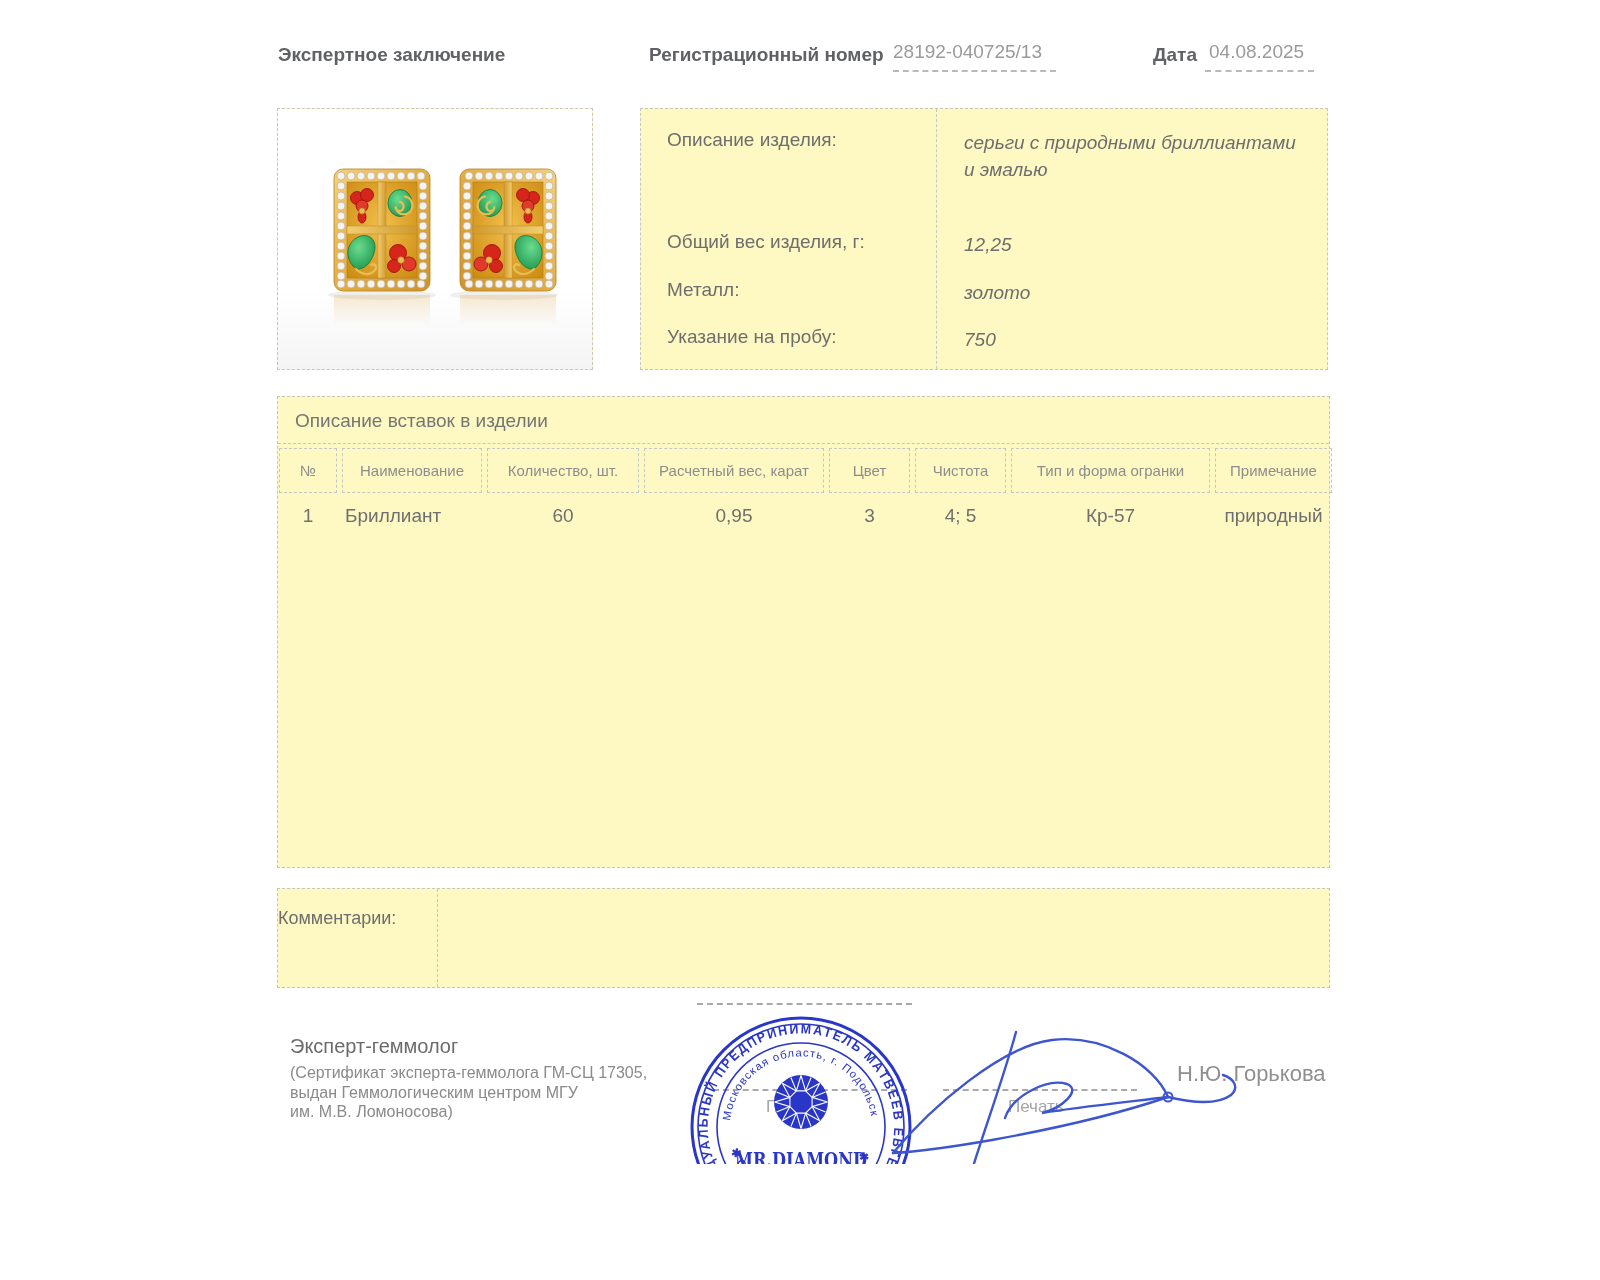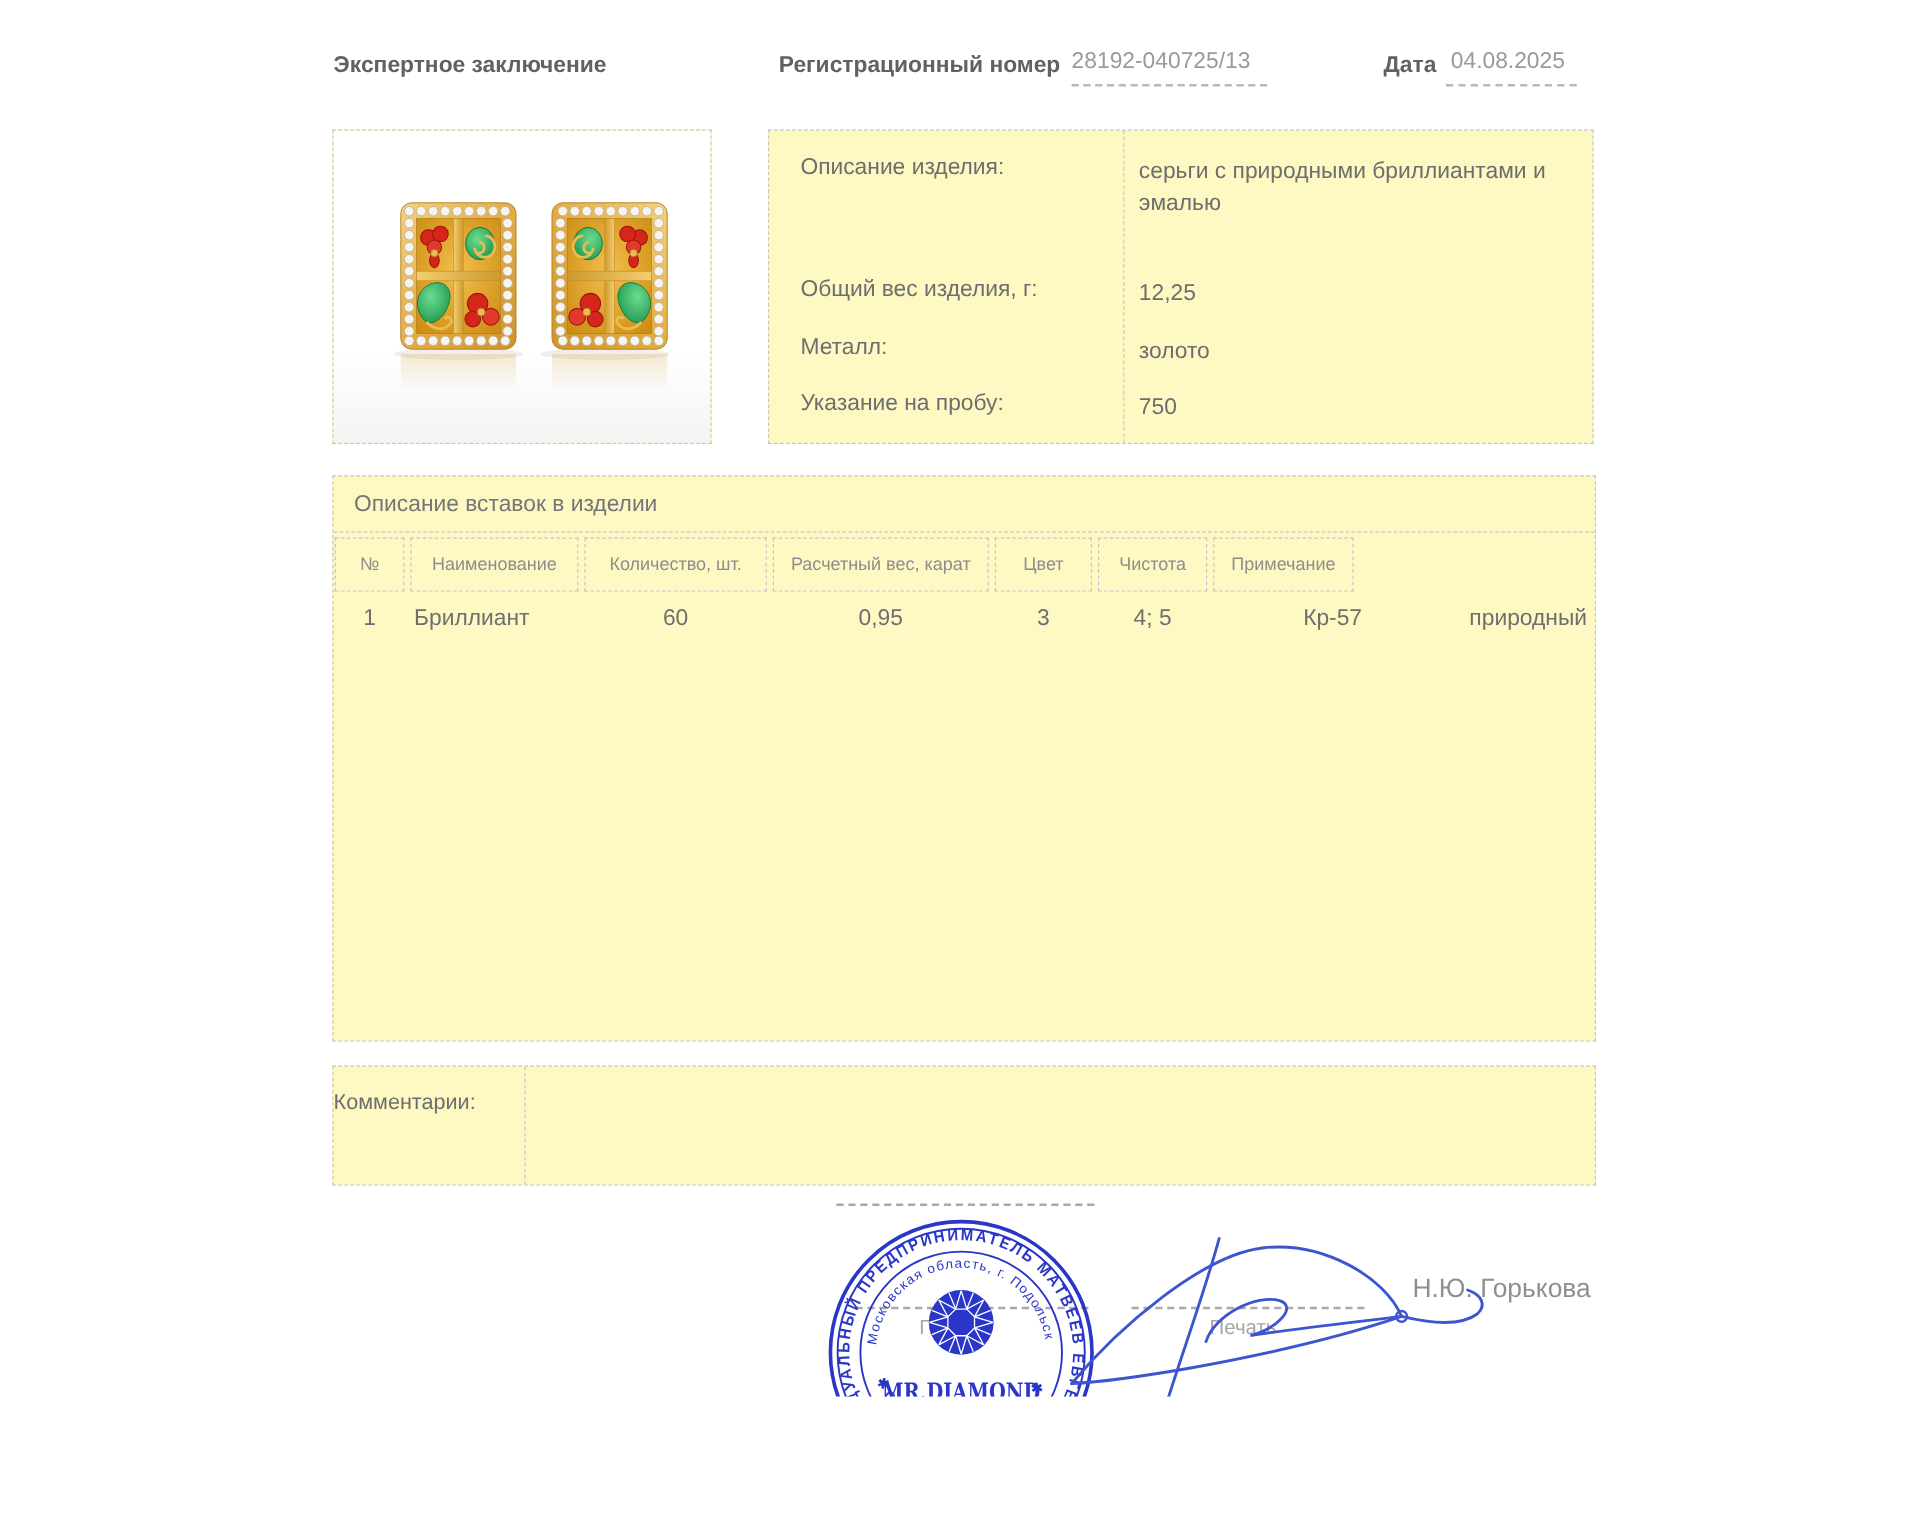--- a/index.html
+++ b/index.html
@@ -19,21 +19,21 @@
 
   
   .photo-box { left:277px; top:108px; width:316px; height:262px; }
   .photo-box svg { display:block; }
 
   
   .info-box { left:640px; top:108px; width:688px; height:262px; }
   .info-divider { position:absolute; left:295px; top:0; bottom:0; border-left:1px dashed #c6c6c6; }
   .info-row { position:absolute; left:0; width:100%; }
   .info-label { position:absolute; left:26px; top:0; font-size:19px; color:#6e6e6e; }
-  .info-value { position:absolute; left:308px; top:0; width:340px; font-size:19px; color:#6e6e6e; line-height:27px; }
+  .info-value { position:absolute; left:323px; top:0; width:340px; font-size:19px; color:#6e6e6e; line-height:27px;font-style:italic; }
 
   
   .inserts-box { left:277px; top:396px; width:1053px; height:472px; }
   .inserts-title { position:absolute; left:17px; top:13px; font-size:19px; color:#767676; }
   .inserts-divider { position:absolute; left:0; right:0; top:46px; border-top:1px dashed #c6c6c6; }
   .thead { position:absolute; left:1px; top:51px; display:flex; gap:5px; }
   .th { border:1px dashed #c6c6c6; height:45px; display:flex; align-items:center; justify-content:center; font-size:15px; color:#8d8d8d; }
   .trow { position:absolute; left:1px; top:108px; display:flex; gap:5px; }
   .td { font-size:19px; color:#6f6f6f; display:flex; align-items:center; justify-content:center; }
   .td.left { justify-content:flex-start; padding-left:3px; }
@@ -204,39 +204,46 @@
   <div class="abs dbox inserts-box">
     <div class="inserts-title">Описание вставок в изделии</div>
     <div class="inserts-divider"></div>
     <div class="thead">
       <div class="th c0">№</div>
       <div class="th c1">Наименование</div>
       <div class="th c2">Количество, шт.</div>
       <div class="th c3">Расчетный вес, карат</div>
       <div class="th c4">Цвет</div>
       <div class="th c5">Чистота</div>
+      <div class="th c6">Тип и форма огранки</div>
       <div class="th c7">Примечание</div>
     </div>
     <div class="trow">
       <div class="td c0">1</div>
       <div class="td c1 left">Бриллиант</div>
       <div class="td c2">60</div>
       <div class="td c3">0,95</div>
       <div class="td c4">3</div>
       <div class="td c5">4; 5</div>
       <div class="td c6">Кр-57</div>
       <div class="td c7">природный</div>
     </div>
   </div>
 
   <div class="abs dbox comments-box">
     <div class="comments-divider"></div>
     <div class="comments-label">Комментарии:</div>
   </div>
 
+  <div class="abs expert-block">
+    <div class="expert-title">Эксперт-геммолог</div>
+    <div class="expert-cert">(Сертификат эксперта-геммолога ГМ-СЦ 17305,</div>
+    <div class="expert-cert">выдан Геммологическим центром МГУ</div>
+    <div class="expert-cert">им. М.В. Ломоносова)</div>
+  </div>
 
   <div class="ph-line" style="left:697px; top:1003px; width:215px;"></div>
   <div class="ph-line" style="left:713px; top:1089px; width:194px;"></div>
   <div class="ph-line" style="left:943px; top:1089px; width:194px;"></div>
   <div class="ph-label" style="left:766px; top:1097px;">Печать</div>
   <div class="ph-label" style="left:1008px; top:1097px;">Печать</div>
   <div class="abs expert-name">Н.Ю. Горькова</div>
 
   <svg class="abs stamp-svg" width="224" height="224" viewBox="0 0 224 224">
     <defs>

